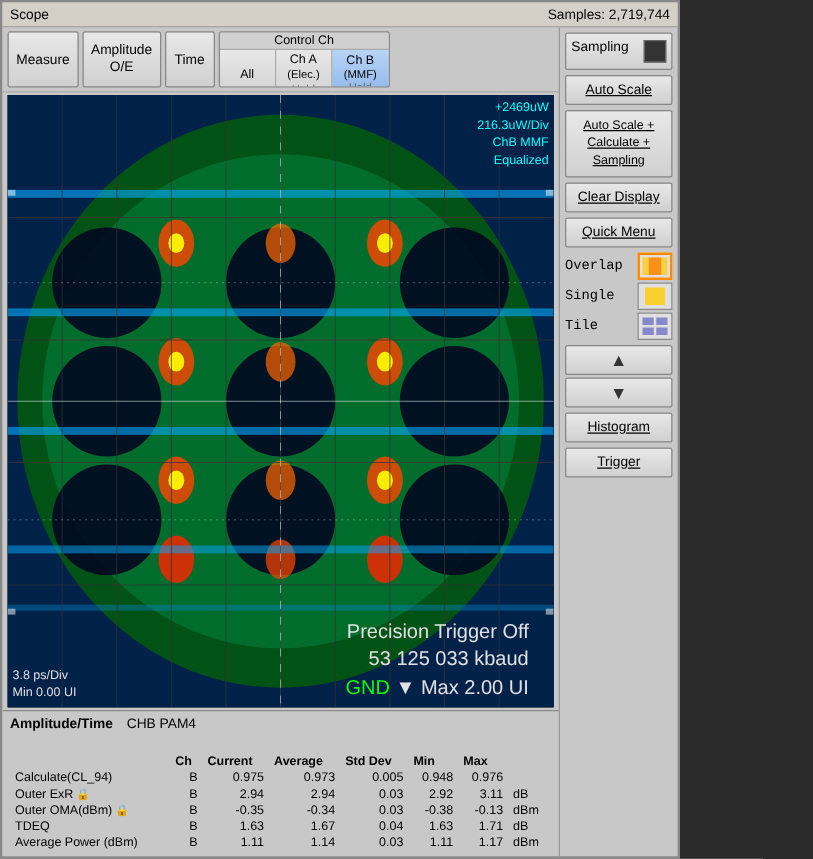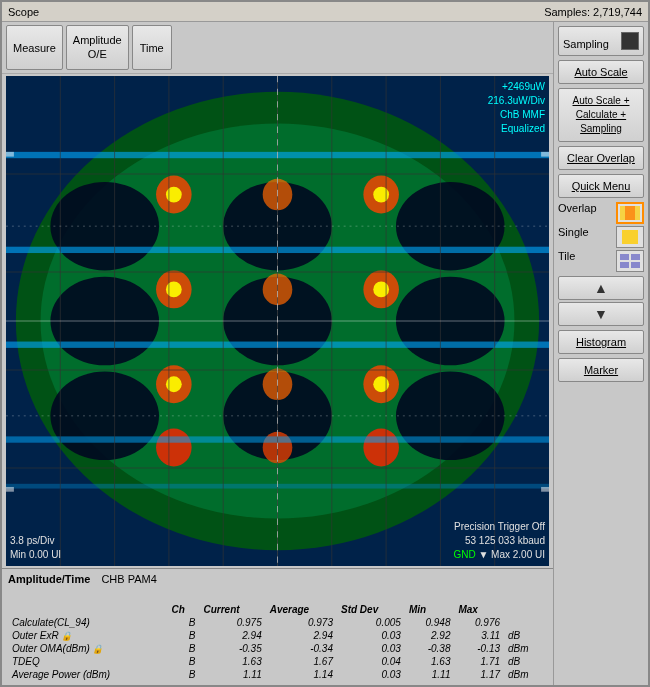--- a/index.html
+++ b/index.html
@@ -5,21 +5,21 @@
     * { box-sizing: border-box; margin: 0; padding: 0; }
     body {
       background: #2a2a2a;
       font-family: Arial, sans-serif;
       font-size: 11px;
       width: 650px;
       height: 687px;
       overflow: hidden;
     }
     .scope-window {
-      width: 650px;
+      width: 544px;
       height: 687px;
       background: #c8c8c8;
       border: 2px solid #888;
       display: flex;
       flex-direction: column;
     }
     .title-bar {
       background: #d4d0c8;
       display: flex;
       justify-content: space-between;
@@ -125,23 +125,23 @@
       position: absolute;
       bottom: 4px;
       left: 4px;
       color: #e0e0e0;
       font-size: 10px;
       line-height: 1.4;
     }
     .scope-info-bottom-right {
       position: absolute;
       bottom: 4px;
-      right: 4px;
+      right: 20px;
       color: #e0e0e0;
-      font-size: 10px;
+      font-size: 16px;
       text-align: right;
       line-height: 1.4;
     }
     .scope-info-bottom-right .gnd {
       color: #00ff00;
     }
     .measurements-panel {
       background: #c8c8c8;
       border-top: 1px solid #888;
       padding: 4px 6px;
@@ -149,21 +149,20 @@
     .meas-title {
       font-size: 11px;
       font-weight: bold;
       color: #000;
       margin-bottom: 18px;
     }
     .meas-table {
       width: 100%;
       border-collapse: collapse;
       font-size: 10px;
-      font-style: italic;
     }
     .meas-table th {
       text-align: left;
       font-weight: bold;
       padding: 1px 4px;
       color: #000;
     }
     .meas-table td {
       padding: 1px 4px;
       color: #000;
@@ -181,38 +180,40 @@
     .right-btn {
       background: linear-gradient(to bottom, #e8e8e8, #d0d0d0);
       border: 1px solid #888;
       border-radius: 2px;
       padding: 5px 4px;
       cursor: pointer;
       font-size: 11px;
       text-align: center;
       color: #000;
       display: flex;
-      align-items: flex-end;
+      align-items: flex-start;
       justify-content: space-between;
     }
     .right-btn.full { justify-content: center; text-decoration: underline; }
     .hold-box {
       width: 18px;
       height: 18px;
       background: #333;
       border: 1px solid #666;
     }
     .mode-buttons {
       display: flex;
       flex-direction: column;
       gap: 2px;
     }
     .mode-row {
       display: flex;
+      align-items: center;
       gap: 4px;
+      font-family: Liberation Mono, monospace;
     }
     .mode-label {
       font-size: 11px;
       flex: 1;
       color: #000;
     }
     .mode-icon {
       width: 28px;
       height: 22px;
       border: 1px solid #888;
@@ -255,20 +256,36 @@
   <div class="main-content">
 
     <div class="left-panel">
 
       <div class="toolbar">
         <button class="btn">Measure</button>
         <button class="btn" style="white-space:pre-line; line-height:1.2;">Amplitude
 O/E</button>
         <button class="btn">Time</button>
 
+        <div class="control-ch-group">
+          <div class="control-ch-header">Control Ch</div>
+          <div class="control-ch-buttons">
+            <div class="ch-btn">
+              <span>All</span>
+            </div>
+            <div class="ch-btn" style="white-space:pre-line; line-height:1.2;">
+              <span style="font-size:10px;">Ch A<br><span style="font-size:9px;">(Elec.)</span></span>
+              <span class="ch-label">Hold</span>
+            </div>
+            <div class="ch-btn active">
+              <span style="font-size:10px;">Ch B<br><span style="font-size:9px;">(MMF)</span></span>
+              <span class="ch-label">Hold</span>
+            </div>
+          </div>
+        </div>
       </div>
 
       <div class="scope-area">
         <svg class="eye-diagram" viewBox="0 0 550 310" preserveAspectRatio="none" xmlns="http://www.w3.org/2000/svg">
           <defs>
             <radialGradient id="eyeGrad1" cx="50%" cy="50%" r="50%">
               <stop offset="0%" stop-color="#ff0000"></stop>
               <stop offset="30%" stop-color="#ff6600"></stop>
               <stop offset="60%" stop-color="#ffff00"></stop>
               <stop offset="100%" stop-color="#004400" stop-opacity="0"></stop>
@@ -450,21 +467,21 @@
         <span>Sampling</span>
         <div class="hold-box"></div>
       </button>
 
       <button class="right-btn full">Auto Scale</button>
 
       <button class="right-btn full" style="white-space:pre-line; line-height:1.4; font-size:10px;">Auto Scale +
 Calculate +
 Sampling</button>
 
-      <button class="right-btn full">Clear Overlap</button>
+      <button class="right-btn full">Clear Display</button>
 
       <button class="right-btn full">Quick Menu</button>
 
       <div class="mode-buttons">
         <div class="mode-row">
           <span class="mode-label">Overlap</span>
           <div class="mode-icon active">
             <svg width="24" height="18" viewBox="0 0 24 18" xmlns="http://www.w3.org/2000/svg">
               <rect x="2" y="2" width="10" height="14" fill="#ffcc00" opacity="0.7"></rect>
               <rect x="12" y="2" width="10" height="14" fill="#ffcc00" opacity="0.7"></rect>
@@ -492,16 +509,16 @@
           </div>
         </div>
       </div>
 
       <div class="nav-arrows">
         <div class="arrow-btn">▲</div>
         <div class="arrow-btn">▼</div>
       </div>
 
       <button class="right-btn full">Histogram</button>
-      <button class="right-btn full">Marker</button>
+      <button class="right-btn full">Trigger</button>
     </div>
   </div>
 </div>
 
 </body></html>

